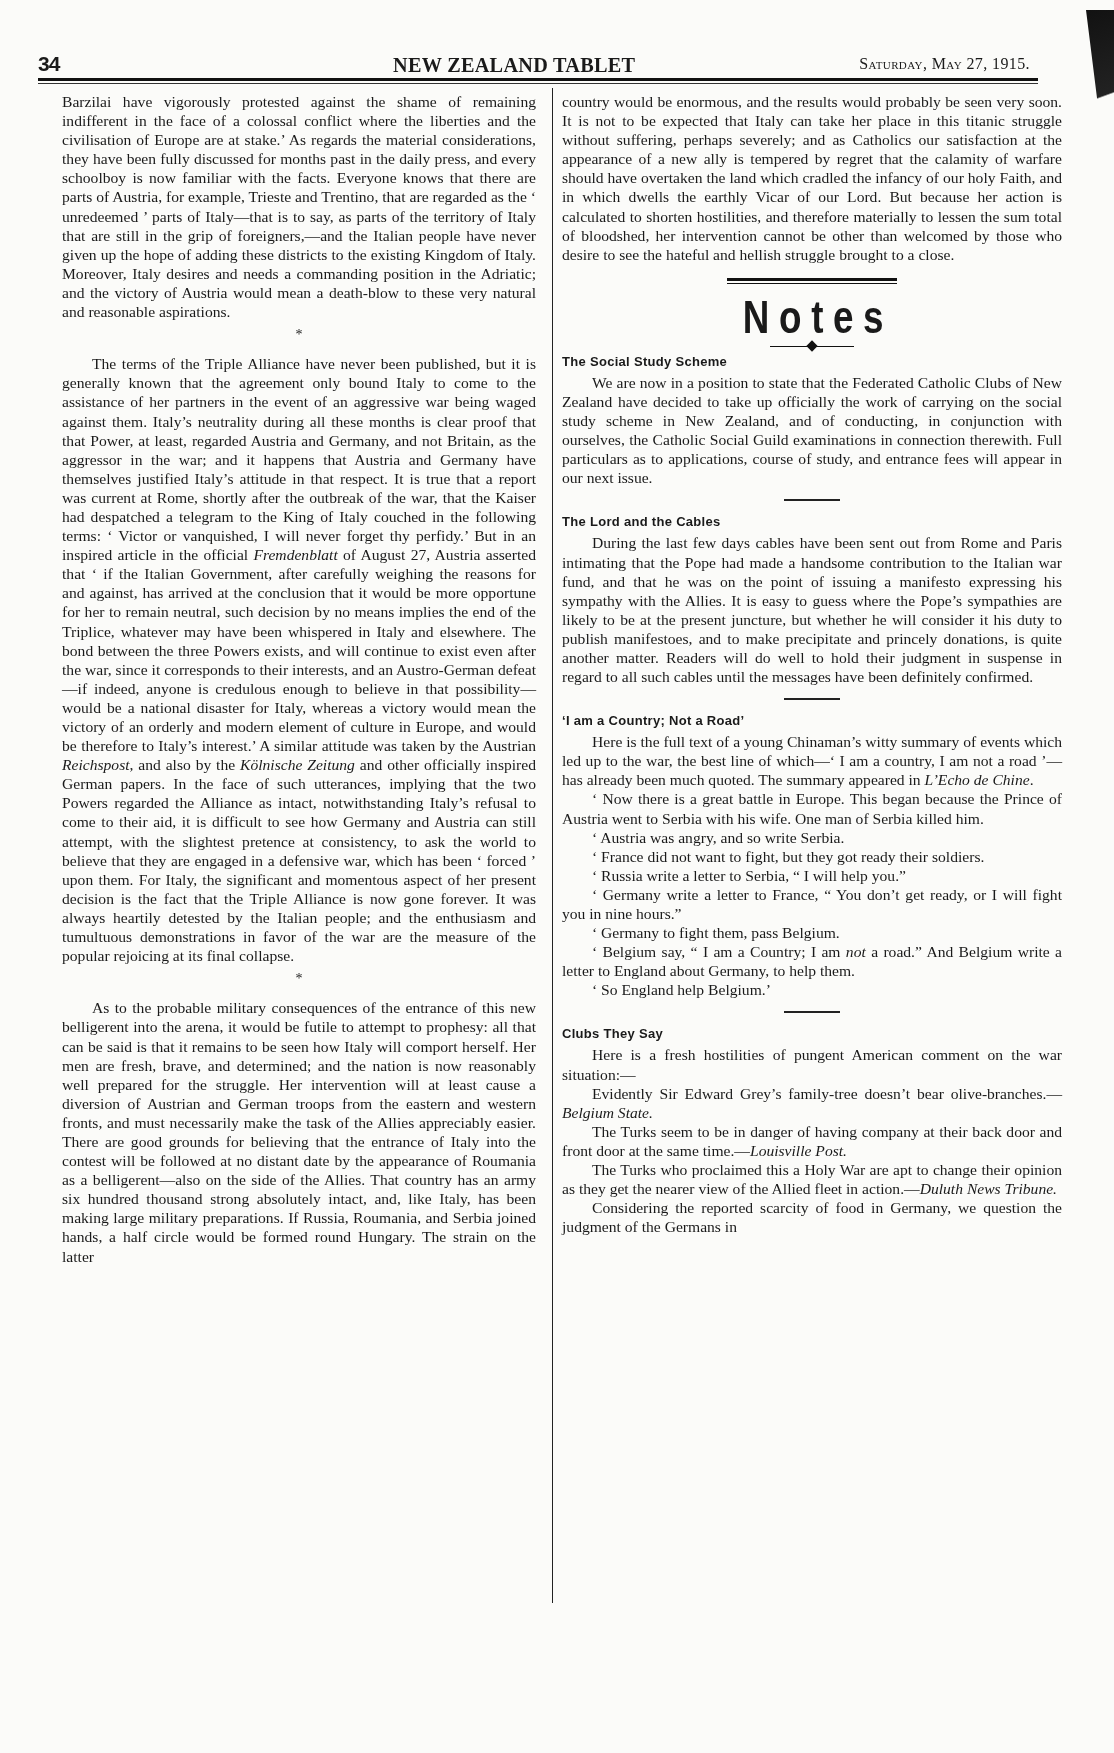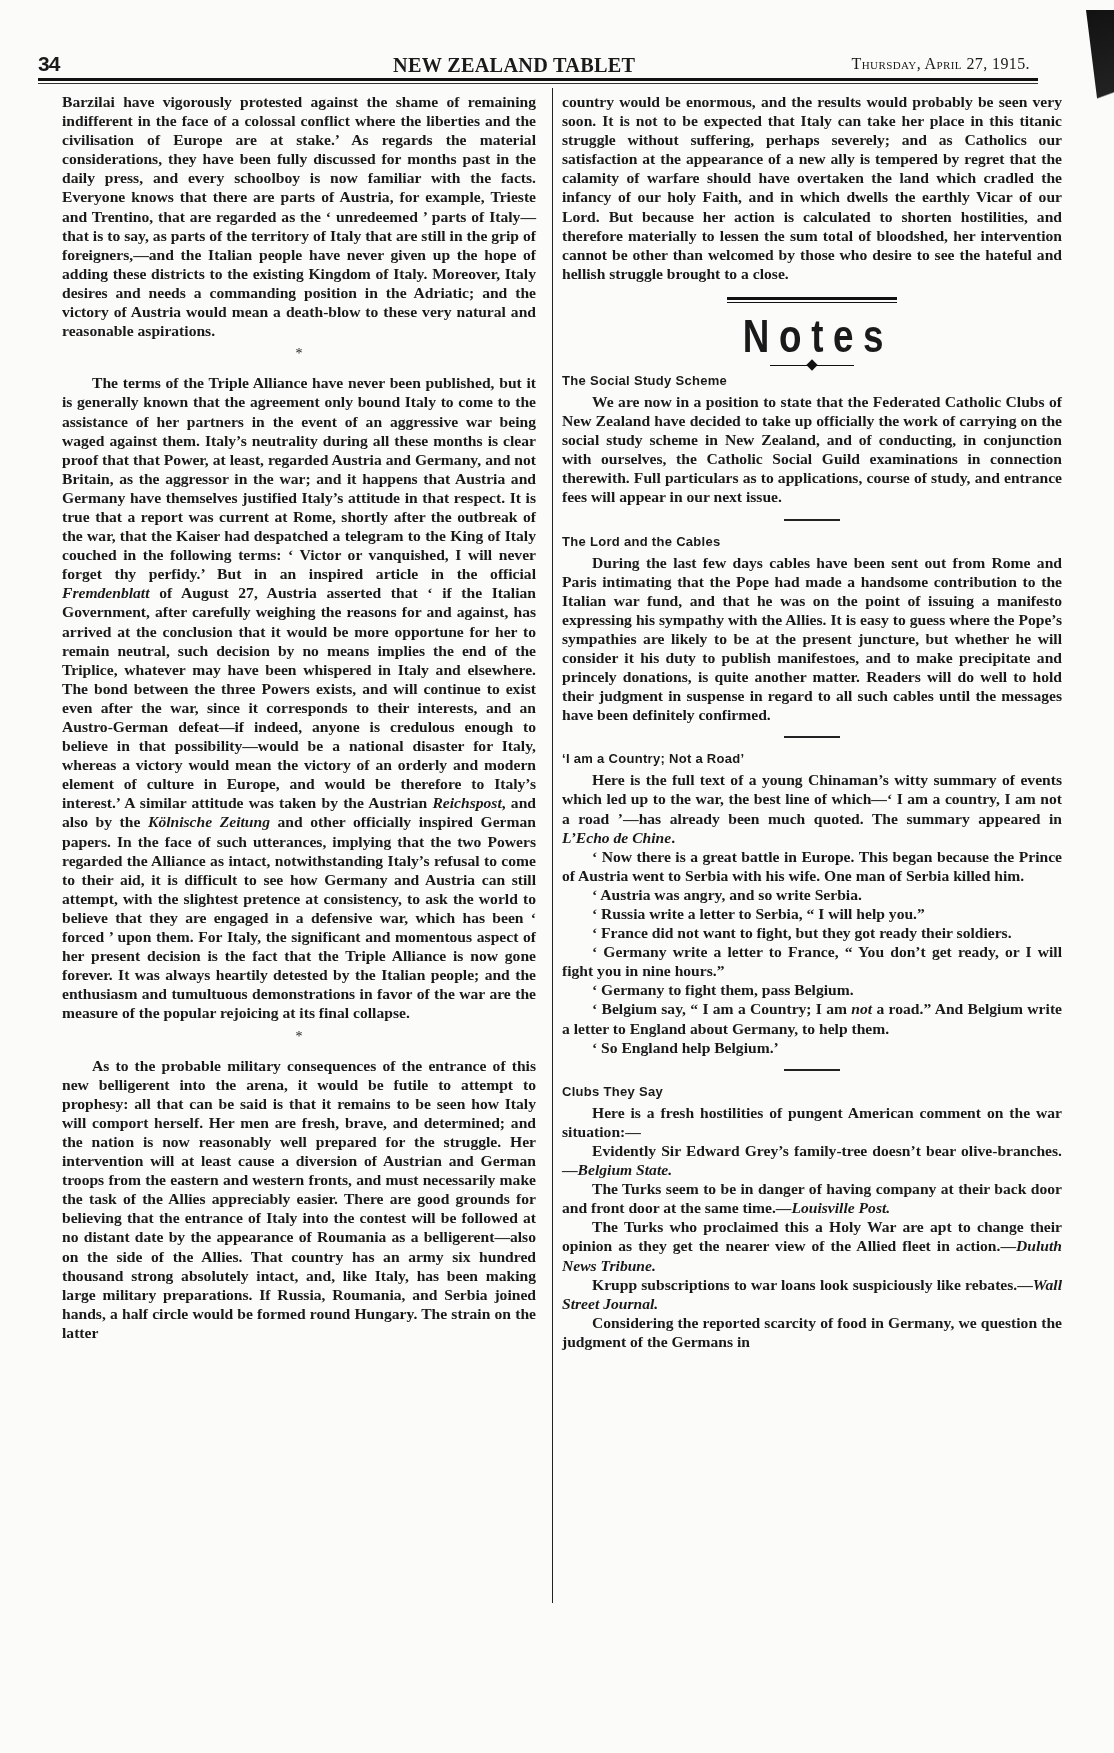--- a/index.html
+++ b/index.html
@@ -12,41 +12,41 @@
   .pageno { position: absolute; left: 0; top: 0; font-family: "Liberation Sans", sans-serif; font-weight: bold; font-size: 21px; letter-spacing: -1px; }
   .masttitle { position: absolute; left: 355px; top: 0; font-family: "Liberation Serif", serif; font-weight: bold; font-size: 22px; letter-spacing: 0.3px; transform: scaleX(0.92); transform-origin: left; }
   .mastdate { position: absolute; right: 8px; top: 3px; font-family: "Liberation Serif", serif; font-size: 16px; font-variant: small-caps; letter-spacing: 0.4px; }
   .mastrule1 { position: absolute; left: 38px; top: 78px; width: 1000px; height: 3px; background: #111; }
   .mastrule2 { position: absolute; left: 38px; top: 83px; width: 1000px; height: 1px; background: #333; }
   .corner { position: absolute; right: 0; top: 10px; width: 40px; height: 160px; background: linear-gradient(160deg, #111 0%, #222 55%, transparent 56%); clip-path: polygon(30% 0, 100% 0, 100% 100%, 80% 100%); }
   .coldiv { position: absolute; left: 552px; top: 88px; width: 1px; height: 1515px; background: #222; }
   .col { position: absolute; top: 92px; font-family: "Liberation Serif", serif; font-size: 15.6px; line-height: 19.1px; text-align: justify; }
   .col.left { left: 62px; width: 474px; }
   .col.right { left: 562px; width: 500px; }
-  .col p { margin: 0; text-indent: 30px; hyphens: manual; font-weight: bold; }
+  .col p { margin: 0; text-indent: 30px; hyphens: manual; }
   .col p.noind { text-indent: 0; }
   .star { text-align: center; font-size: 14px; margin: 4px 0 10px 0; text-indent: 0; }
   .notes-rule1 { width: 170px; height: 3px; background: #111; margin: 14px auto 0 auto; }
   .notes-rule2 { width: 170px; height: 1px; background: #111; margin: 2px auto 0 auto; }
   .notes-title { text-align: center; font-family: "Liberation Sans", sans-serif; font-weight: bold; font-size: 46px; letter-spacing: 12px; line-height: 58px; margin: 4px 0 0 12px; transform: scaleX(0.8); }
   .diamond-rule { position: relative; width: 84px; height: 1px; background: #111; margin: 0 auto 4px auto; }
   .diamond-rule span { position: absolute; left: 38px; top: -4px; width: 8px; height: 8px; background: #111; transform: rotate(45deg); }
   h3 { font-family: "Liberation Sans", sans-serif; font-weight: bold; font-size: 13px; margin: 0; line-height: 22px; letter-spacing: 0.3px; }
   .shortrule { width: 56px; height: 2px; background: #222; margin: 12px auto 10px auto; }
   i { font-style: italic; }
 </style>
 </head>
 <body>
 
 <div class="page">
 
   <div class="mast">
     <div class="pageno">34</div>
     <div class="masttitle">NEW ZEALAND TABLET</div>
-    <div class="mastdate">Thursday, April 27, 1915.</div>
+    <div class="mastdate">Saturday, May 27, 1915.</div>
   </div>
   <div class="mastrule1"></div>
   <div class="mastrule2"></div>
   <div class="corner"></div>
 
   <div class="coldiv"></div>
 
   <div class="col left">
     <p class="noind">Barzilai have vigorously protested against the shame of remaining indifferent in the face of a colossal conflict where the liberties and the civilisation of Europe are at stake.’ As regards the material considerations, they have been fully discussed for months past in the daily press, and every schoolboy is now familiar with the facts. Everyone knows that there are parts of Austria, for example, Trieste and Trentino, that are regarded as the ‘ unredeemed ’ parts of Italy—that is to say, as parts of the territory of Italy that are still in the grip of foreigners,—and the Italian people have never given up the hope of adding these districts to the existing Kingdom of Italy. Moreover, Italy desires and needs a commanding position in the Adriatic; and the victory of Austria would mean a death-blow to these very natural and reasonable aspirations.</p>
     <div class="star">*</div>
@@ -70,29 +70,28 @@
     <div class="shortrule"></div>
 
     <h3>The Lord and the Cables</h3>
     <p>During the last few days cables have been sent out from Rome and Paris intimating that the Pope had made a handsome contribution to the Italian war fund, and that he was on the point of issuing a manifesto expressing his sympathy with the Allies. It is easy to guess where the Pope’s sympathies are likely to be at the present juncture, but whether he will consider it his duty to publish manifestoes, and to make precipitate and princely donations, is quite another matter. Readers will do well to hold their judgment in suspense in regard to all such cables until the messages have been definitely confirmed.</p>
     <div class="shortrule"></div>
 
     <h3>‘I am a Country; Not a Road’</h3>
     <p><span>Here is the full text of a young Chinaman’s witty summary of events which led up to the war, the best line of which—‘ I am a country, I am not a road ’—has already been much quoted. The summary appeared in </span><i>L’Echo de Chine</i><span>.</span></p>
     <p>‘ Now there is a great battle in Europe. This began because the Prince of Austria went to Serbia with his wife. One man of Serbia killed him.</p>
     <p>‘ Austria was angry, and so write Serbia.</p>
+    <p>‘ France did not want to fight, but they got ready their soldiers.</p>
     <p>‘ Russia write a letter to Serbia, “ I will help you.”</p>
-    <p>‘ France did not want to fight, but they got ready their soldiers.</p>
     <p>‘ Germany write a letter to France, “ You don’t get ready, or I will fight you in nine hours.”</p>
     <p>‘ Germany to fight them, pass Belgium.</p>
     <p><span>‘ Belgium say, “ I am a Country; I am </span><i>not</i><span> a road.” And Belgium write a letter to England about Germany, to help them.</span></p>
     <p>‘ So England help Belgium.’</p>
     <div class="shortrule"></div>
 
     <h3>Clubs They Say</h3>
     <p>Here is a fresh hostilities of pungent American comment on the war situation:—</p>
     <p><span>Evidently Sir Edward Grey’s family-tree doesn’t bear olive-branches.—</span><i>Belgium State.</i></p>
     <p><span>The Turks seem to be in danger of having company at their back door and front door at the same time.—</span><i>Louisville Post.</i></p>
     <p><span>The Turks who proclaimed this a Holy War are apt to change their opinion as they get the nearer view of the Allied fleet in action.—</span><i>Duluth News Tribune.</i></p>
-    <p><span>Krupp subscriptions to war loans look suspiciously like rebates.—</span><i>Wall Street Journal.</i></p>
     <p>Considering the reported scarcity of food in Germany, we question the judgment of the Germans in</p>
   </div>
 </div>
 
 </body></html>

